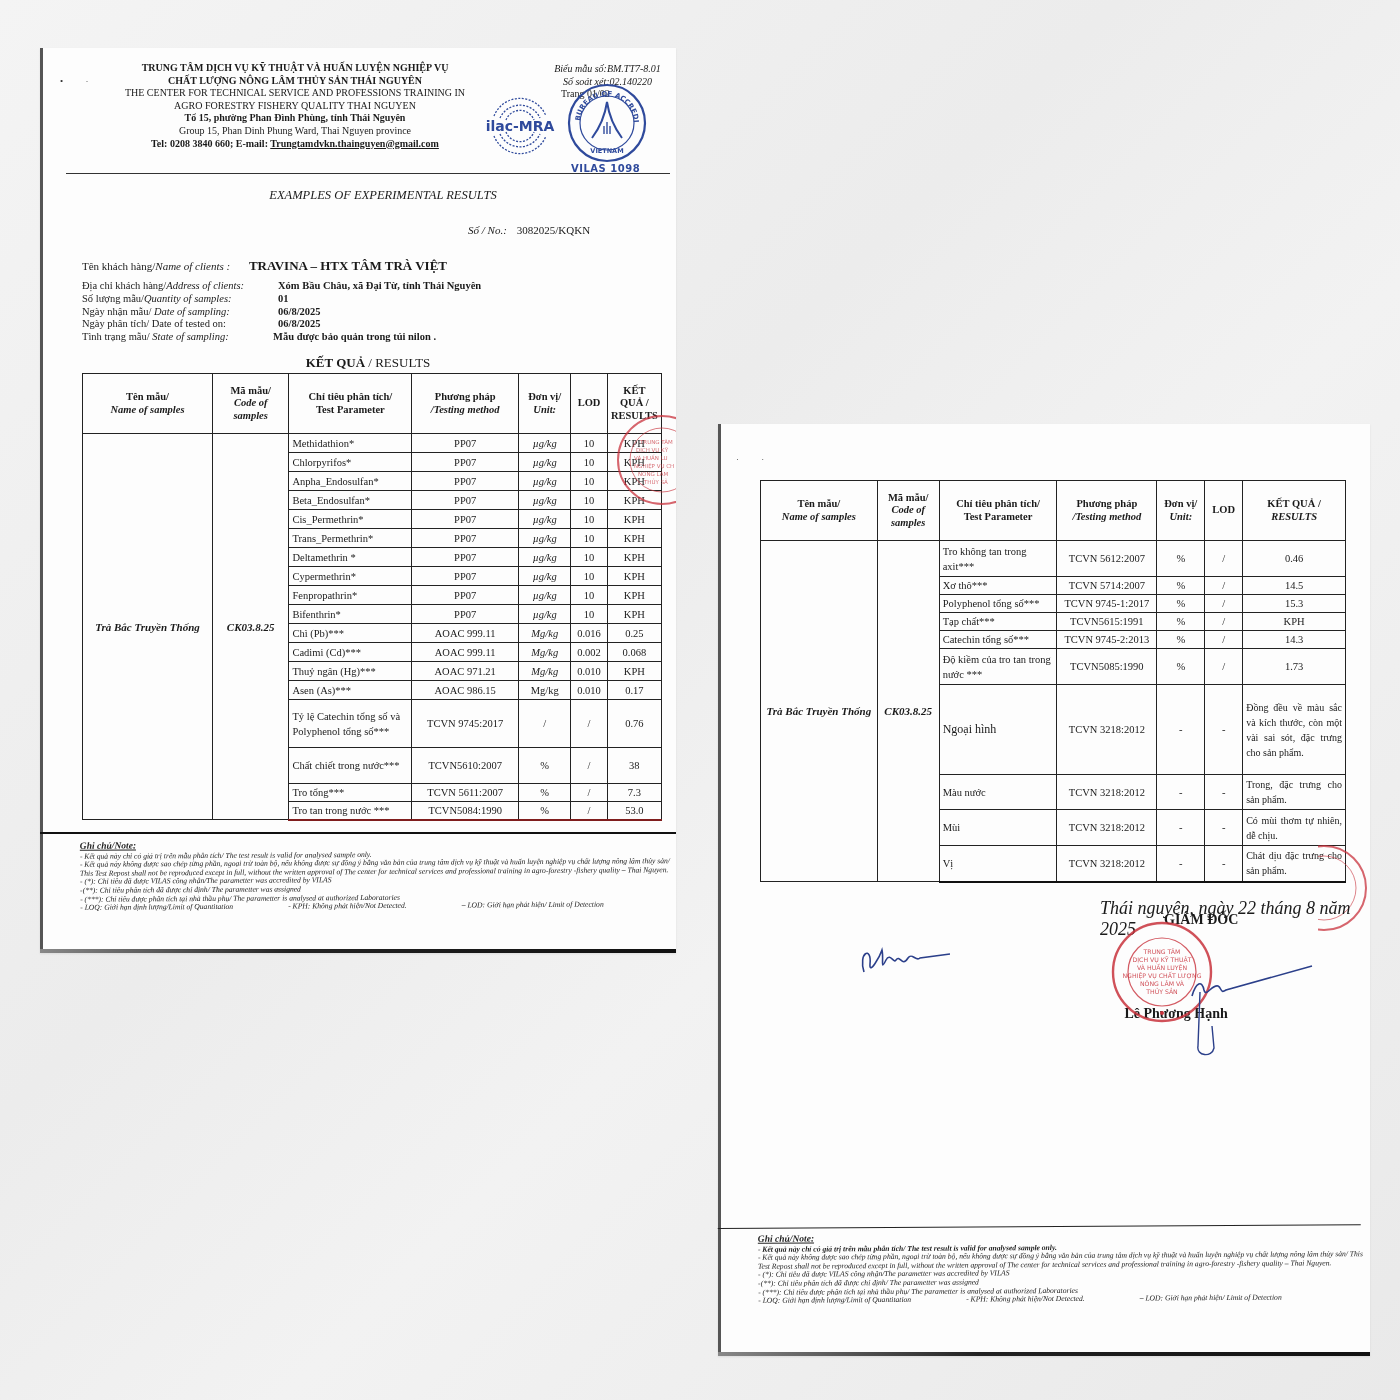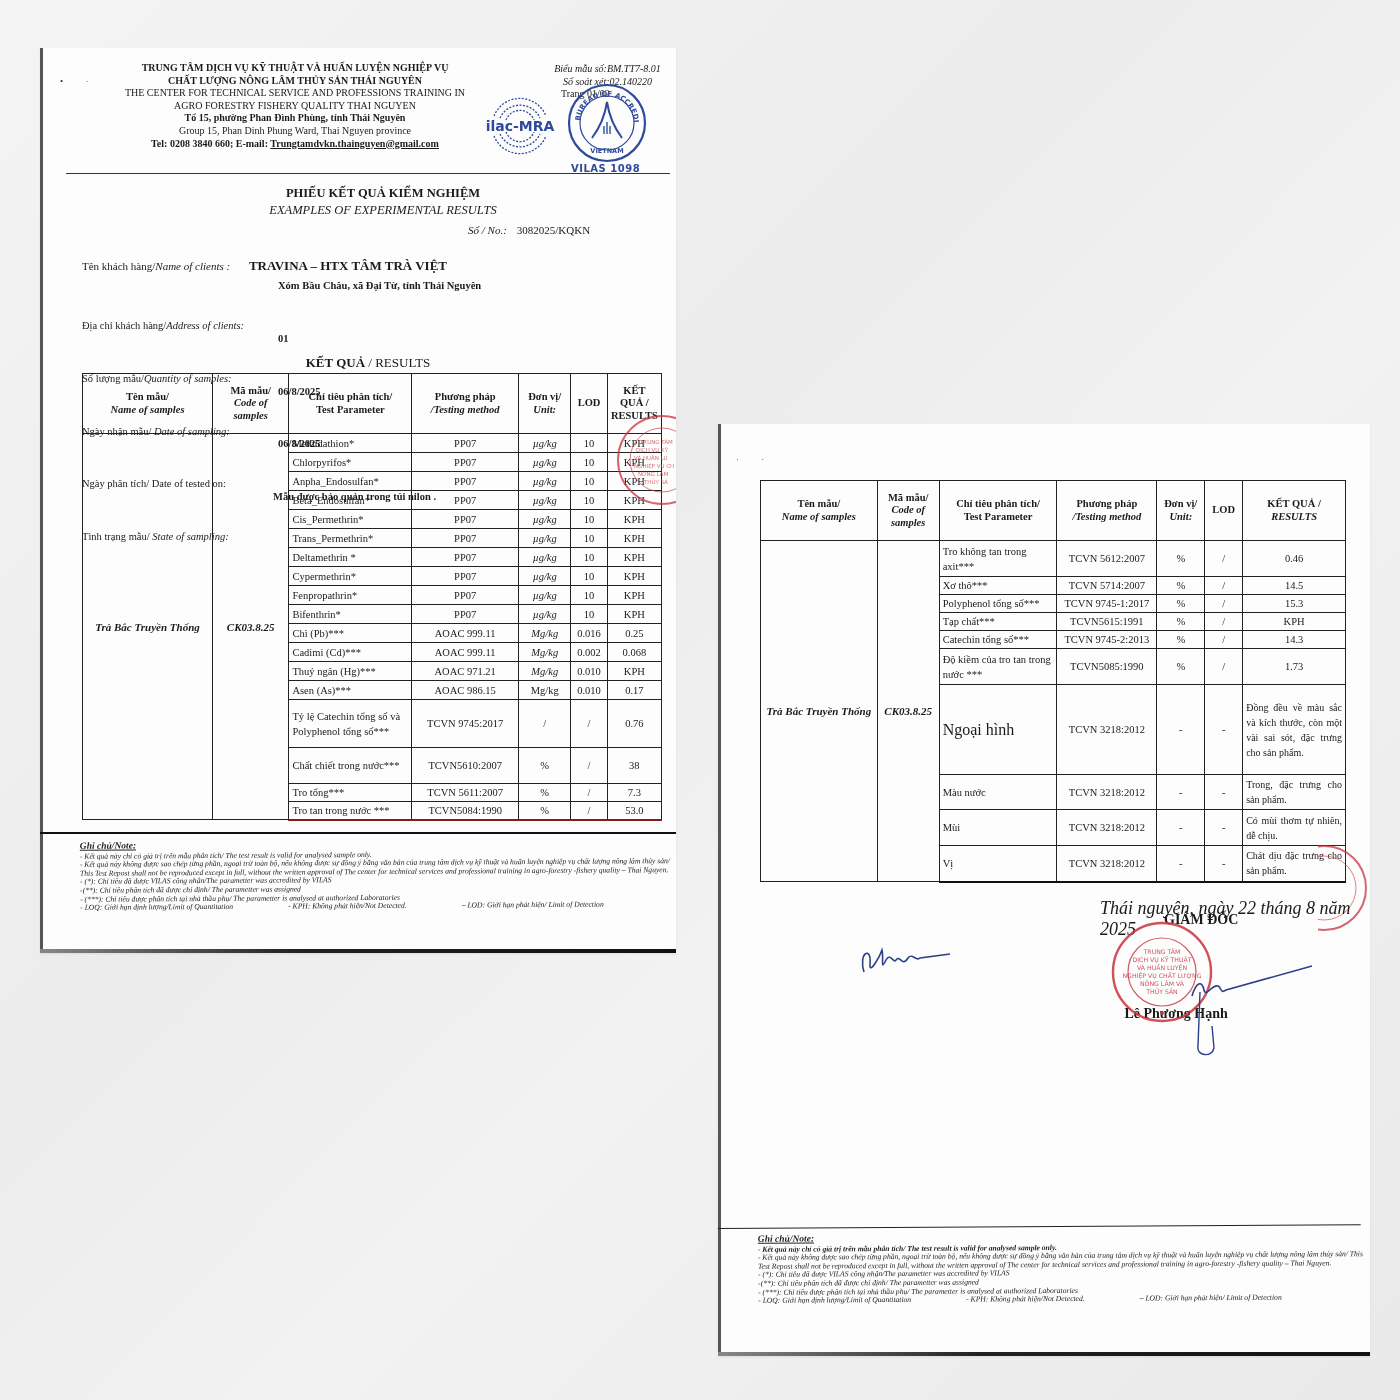--- a/index.html
+++ b/index.html
@@ -59,21 +59,21 @@
   .doc-no { position: absolute; left: 428px; top: 176px; font-size: 11px; text-align: right; }
   .doc-no .lbl { font-style: italic; margin-right: 10px; }
 
   .client-name { position: absolute; left: 42px; top: 210px; font-size: 11px; }
   .client-name .lbl em { font-style: italic; }
   .client-name .val { font-weight: bold; font-size: 13px; margin-left: 16px; }
   .info-grid {
     position: absolute; left: 42px; top: 232px; font-size: 10.5px; line-height: 12.8px;
   }
   .info-row { display: flex; }
-  .info-row .k { width: 196px; margin-top: 40px; }
+  .info-row .k { width: 196px; }
   .info-row .k em { font-style: italic; }
   .info-row .v { font-weight: bold; }
   .info-row.last .v { margin-left: -5px; }
   .results-title { position: absolute; left: 0; top: 307px; width: 656px; text-align: center; font-size: 13px; }
   .results-title b { font-weight: bold; }
 
   
   table.res { position: absolute; border-collapse: collapse; font-size: 10.5px; }
   table.res th, table.res td {
     border: 1px solid #222; padding: 0 3px; vertical-align: middle;
@@ -160,21 +160,20 @@
     <path d="M26 56 Q38 40 41 20 Q44 40 56 56" fill="none" stroke="#2f4a9c" stroke-width="2"></path>
     <line x1="38" y1="52" x2="38" y2="44" stroke="#2f4a9c" stroke-width="1.4"></line>
     <line x1="41" y1="52" x2="41" y2="40" stroke="#2f4a9c" stroke-width="1.4"></line>
     <line x1="44" y1="52" x2="44" y2="44" stroke="#2f4a9c" stroke-width="1.4"></line>
     <text x="41" y="71" text-anchor="middle" font-family="DejaVu Sans, sans-serif" font-size="6.5" font-weight="bold" fill="#2f4a9c">VIETNAM</text>
   </svg>
   <div class="vilas-label">VILAS 1098</div>
   <div class="hdr-line"></div>
 
   <div class="title-block">
-    <div class="title-vn">PHIẾU KẾT QUẢ KIỂM NGHIỆM</div>
     <div class="title-en">EXAMPLES OF EXPERIMENTAL RESULTS</div>
   </div>
   <div class="doc-no">
     <span class="lbl">Số / No.:</span><span>3082025/KQKN</span>
   </div>
 
   <div class="client-name">
     <span class="lbl"><span>Tên khách hàng/</span><em>Name of clients :</em></span>
     <span class="val">TRAVINA – HTX TÂM TRÀ VIỆT</span>
   </div>
@@ -447,21 +446,21 @@
       <td class="c">14.3</td>
     </tr>
     <tr style="height:36px">
       <td class="l" style="line-height:15px">Độ kiềm của tro tan trong nước ***</td>
       <td class="c">TCVN5085:1990</td>
       <td class="c">%</td>
       <td class="c">/</td>
       <td class="c">1.73</td>
     </tr>
     <tr style="height:90px">
-      <td class="l" style="font-size:16px">Ngoại hình</td>
+      <td class="l" style="font-size:12px">Ngoại hình</td>
       <td class="c">TCVN 3218:2012</td>
       <td class="c">-</td>
       <td class="c">-</td>
       <td class="just">Đồng đều về màu sắc và kích thước, còn một vài sai sót, đặc trưng cho sản phẩm.</td>
     </tr>
     <tr style="height:35px">
       <td class="l">Màu nước</td>
       <td class="c">TCVN 3218:2012</td>
       <td class="c">-</td>
       <td class="c">-</td>

